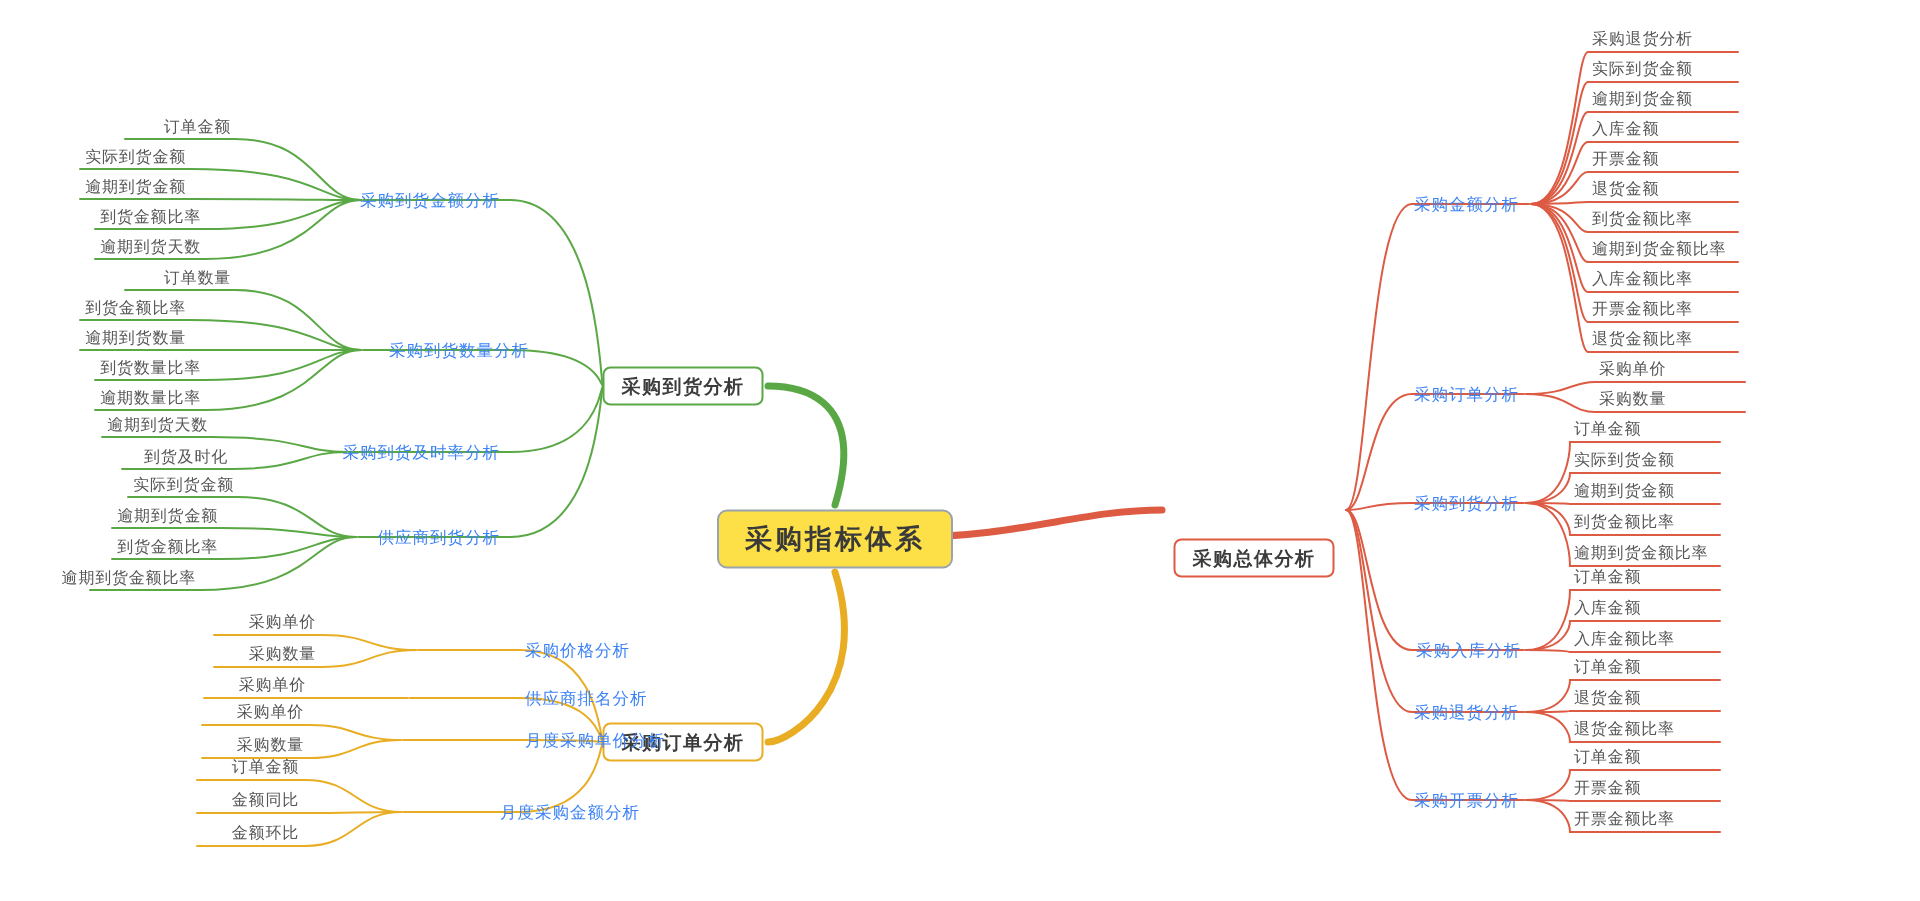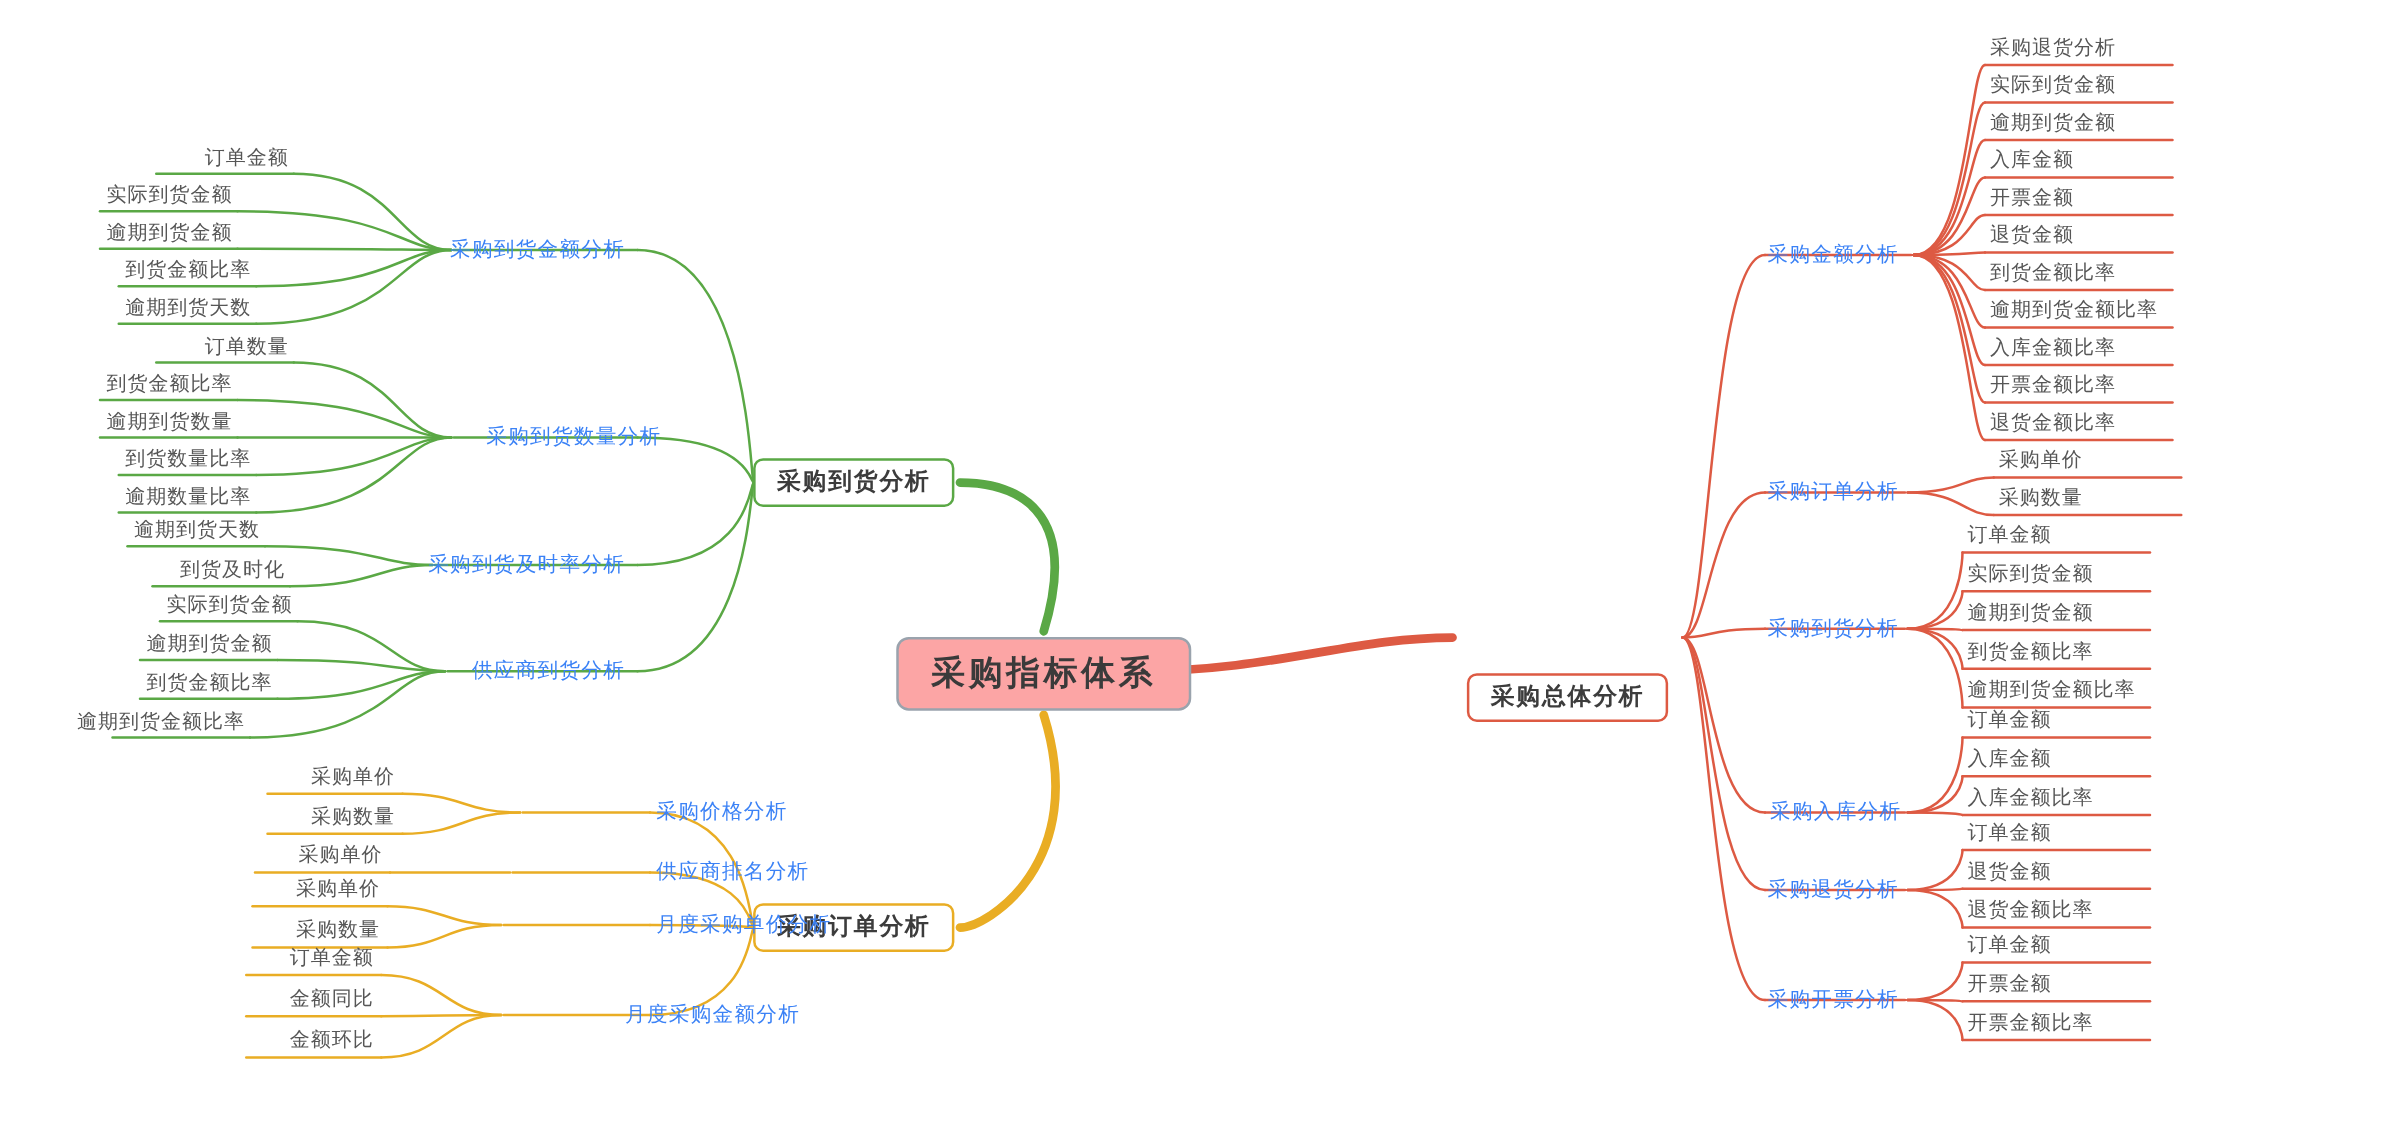--- a/index.html
+++ b/index.html
@@ -11,21 +11,21 @@
   }
   #mindmap{position:absolute;left:0;top:0;width:1920px;height:901px;}
   svg.links{position:absolute;left:0;top:0;width:1920px;height:901px;pointer-events:none;}
 
   .node{position:absolute;white-space:nowrap;line-height:1;}
 
   
   .root{
     left:835px;top:539px;transform:translate(-50%,-50%);
     padding:14px 26px;border:2px solid #9aa3ad;border-radius:10px;
-    background:#fca5a5;color:#3a3a3a;font-size:27px;font-weight:bold;
+    background:#fde047;color:#3a3a3a;font-size:27px;font-weight:bold;
     letter-spacing:3px;box-shadow:0 0 0 0 rgba(0,0,0,0);
   }
 
   
   .lvl1{
     transform:translate(-50%,-50%);
     padding:8px 17px;border-radius:8px;background:#ffffff;
     font-size:19px;font-weight:bold;letter-spacing:1.5px;color:#3c3c3c;
   }
   .lvl1.green{border:2px solid #5aa845;}

